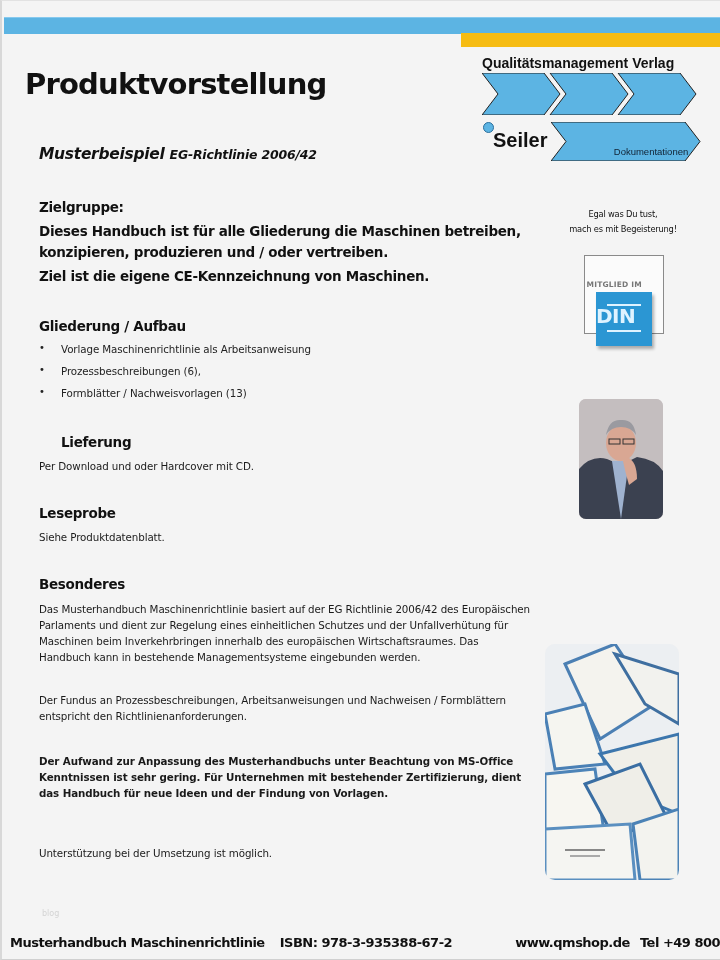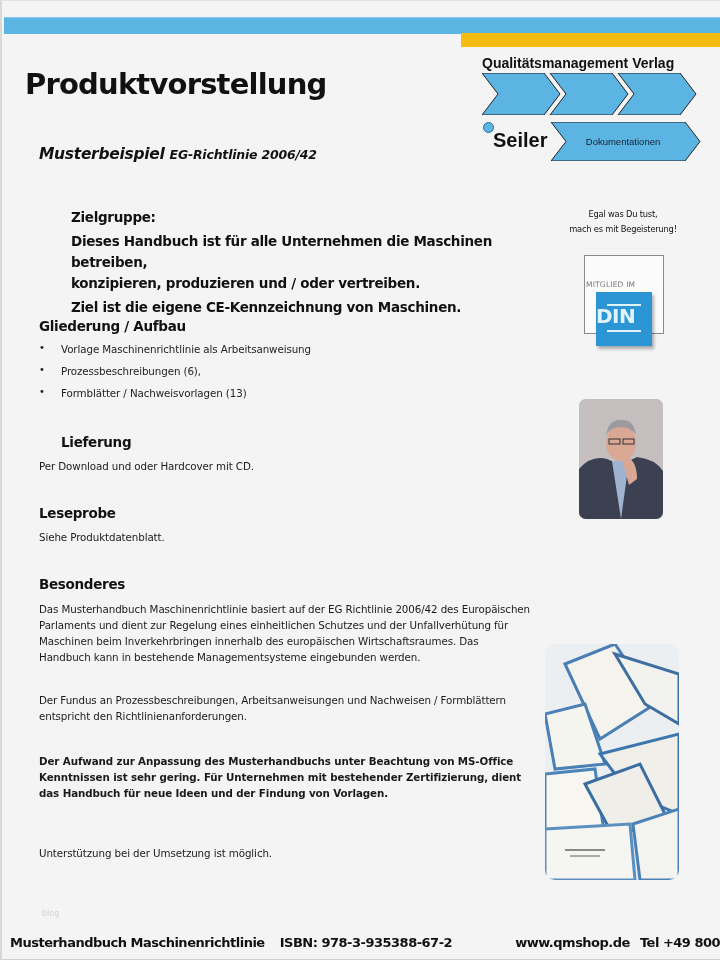--- a/index.html
+++ b/index.html
@@ -45,22 +45,22 @@
   .seiler-text {
     position: absolute; left: 491px; top: 128px;
     font-family: "Liberation Sans", sans-serif; font-weight: bold; font-size: 20px; color: #111;
   }
   .seiler-dot {
     position: absolute; left: 481px; top: 121px; width: 9px; height: 9px;
     border-radius: 50%; background: #5cb4e3; border: 1.5px solid #2a6f9c;
   }
   .doc-arrow { position: absolute; left: 549px; top: 121px; width: 150px; height: 39px; }
   .doc-label {
-    position: absolute; left: 562px; top: 135px; width: 118px; text-align: center;
-    font-family: "Liberation Sans", sans-serif; font-size: 9.5px; color: #123;
+    position: absolute; left: 562px; top: 145px; width: 118px; text-align: center;
+    font-family: "Liberation Sans", sans-serif; font-size: 9.5px; color: #123; padding-left: 28px;
   }
 
   .body-col { position: absolute; left: 37px; width: 490px; }
   .h2 {
     font-family: "DejaVu Sans", sans-serif; font-weight: bold; font-size: 13.5px; letter-spacing: -0.3px;
   }
   .lead {
     font-family: "DejaVu Sans", sans-serif; font-weight: bold; font-size: 13.5px; line-height: 21px; letter-spacing: -0.3px;
   }
   .p {
@@ -75,22 +75,22 @@
 
   .quote {
     position: absolute; left: 548px; top: 206px; width: 146px; text-align: center;
     font-family: "DejaVu Sans", sans-serif; font-size: 8.3px; line-height: 15px; color: #111; letter-spacing: -0.2px;
   }
   .din-box {
     position: absolute; left: 582px; top: 254px; width: 78px; height: 77px;
     border: 1.5px solid #8a8a8a; background: #fbfbfb;
   }
   .din-label {
-    position: absolute; left: 584px; top: 279px; width: 56px; text-align: left;
-    font-family: "DejaVu Sans", sans-serif; font-size: 7.5px; color: #777; letter-spacing: 0.2px;
+    position: absolute; left: 584px; top: 279px; width: 56px; text-align: right;
+    font-family: "DejaVu Sans", sans-serif; font-size: 7.5px; color: #777; letter-spacing: 0.2px; font-weight: bold;
   }
   .din-badge {
     position: absolute; left: 594px; top: 291px; width: 56px; height: 54px;
     background: #2b96d3; box-shadow: 2px 3px 3px rgba(0,0,0,0.3);
   }
   .din-text {
     position: absolute; left: 0; top: 12px; width: 56px; text-align: left;
     font-family: "DejaVu Sans", sans-serif; font-weight: bold; font-size: 20px; color: #dff3ff;
     letter-spacing: -0.5px;
   }
@@ -136,23 +136,23 @@
     <polygon points="68,0 130,0 146,21 130,42 68,42 84,21" fill="#5cb4e3" stroke="#222" stroke-width="1"></polygon>
     <polygon points="136,0 198,0 214,21 198,42 136,42 152,21" fill="#5cb4e3" stroke="#222" stroke-width="1"></polygon>
   </svg>
   <div class="seiler-dot"></div>
   <div class="seiler-text">Seiler</div>
   <svg class="doc-arrow" viewBox="0 0 150 39">
     <polygon points="0,0 134,0 149,19.5 134,39 0,39 15,19.5" fill="#5cb4e3" stroke="#222" stroke-width="1"></polygon>
   </svg>
   <div class="doc-label">Dokumentationen</div>
 
-  <div class="body-col" style="top:208px;margin-left:32px;">
+  <div class="body-col" style="top:198px;">
     <div class="h2" style="margin-bottom:6px;">Zielgruppe:</div>
-    <div class="lead" style="width:500px;">Dieses Handbuch ist für alle Unternehmen die Maschinen betreiben,</div>
+    <div class="lead" style="width:500px;">Dieses Handbuch ist für alle Gliederung die Maschinen betreiben,</div>
     <div class="lead">konzipieren, produzieren und / oder vertreiben.</div>
     <div class="lead" style="margin-top:3px;">Ziel ist die eigene CE-Kennzeichnung von Maschinen.</div>
   </div>
 
   <div class="body-col" style="top:317px;">
     <div class="h2" style="margin-bottom:9px;">Gliederung / Aufbau</div>
     <ul class="bullets">
       <li><span class="dot">•</span><span>Vorlage Maschinenrichtlinie als Arbeitsanweisung</span></li>
       <li><span class="dot">•</span><span>Prozessbeschreibungen (6),</span></li>
       <li><span class="dot">•</span><span>Formblätter / Nachweisvorlagen (13)</span></li>

